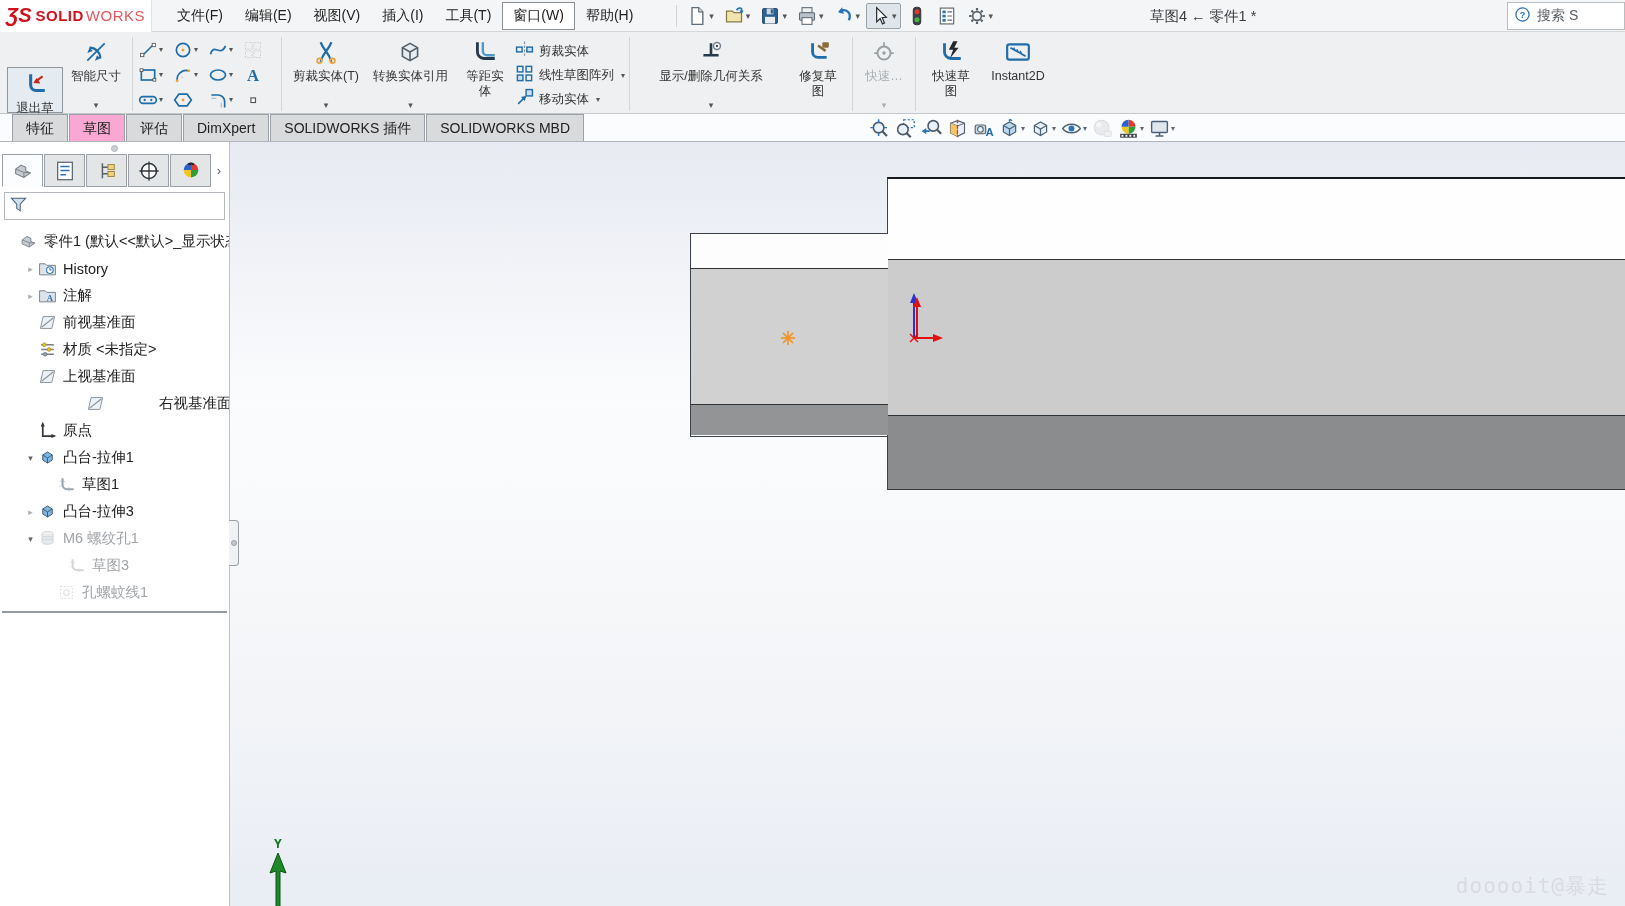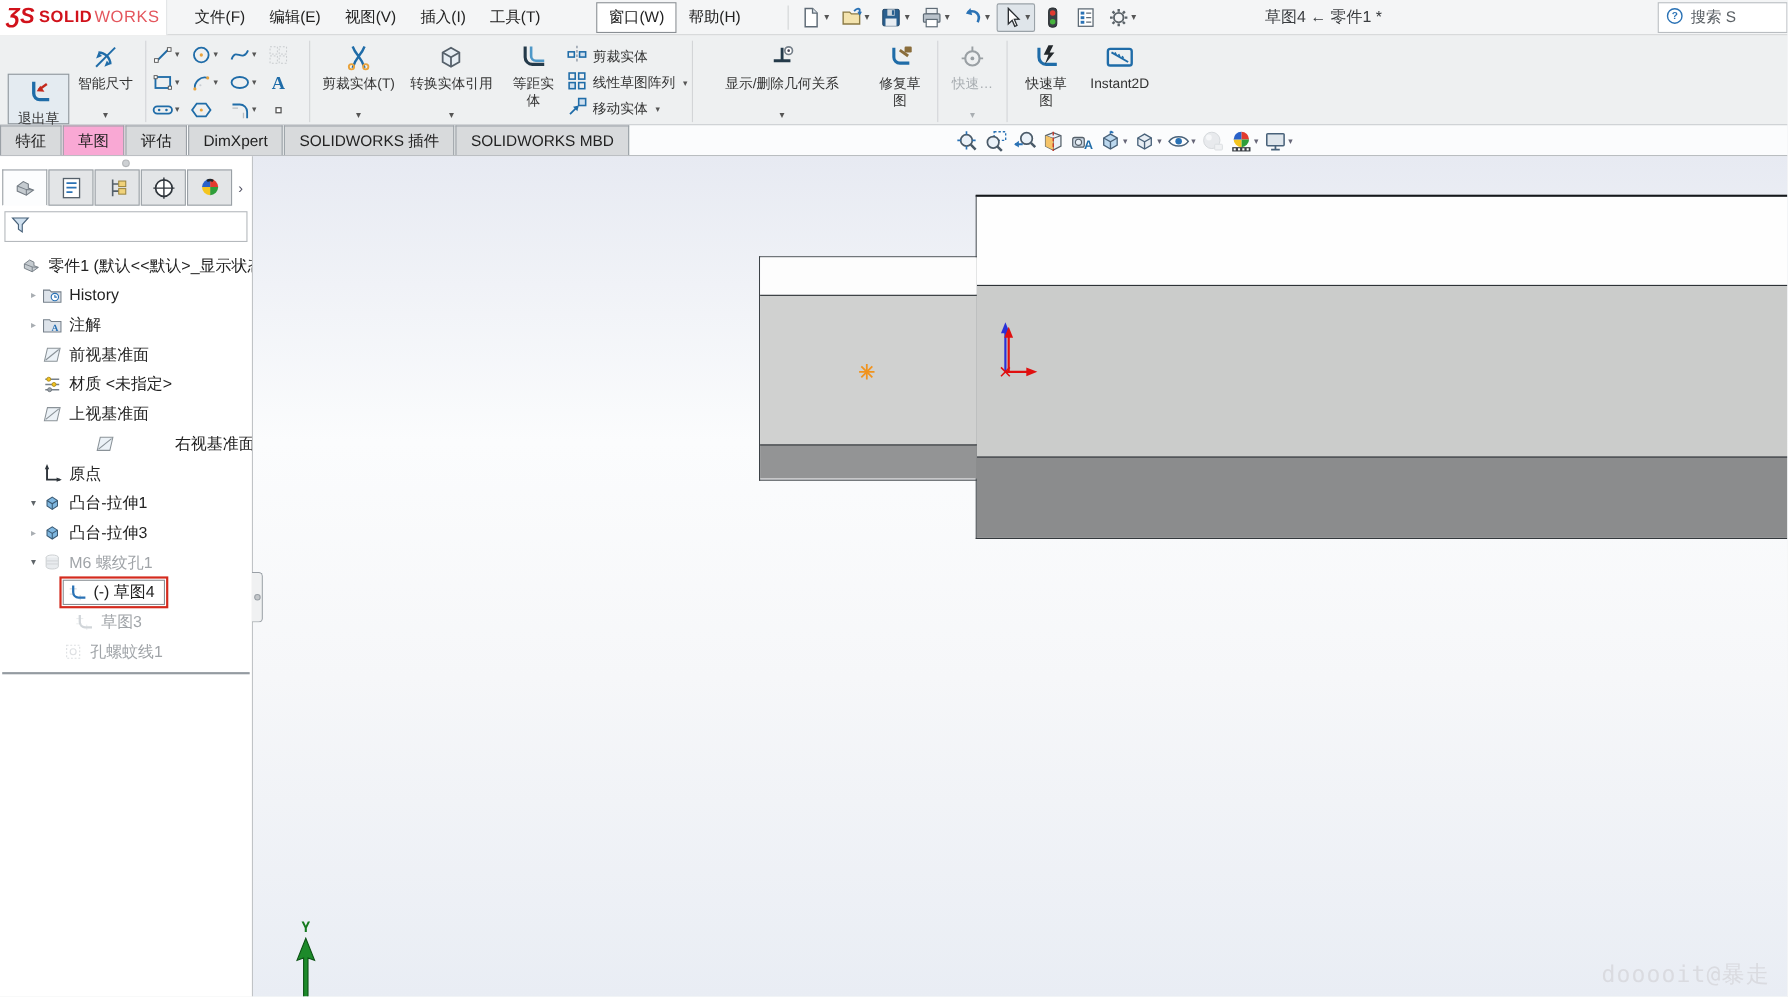--- a/index.html
+++ b/index.html
@@ -10,21 +10,21 @@
   
   .titlebar { height:32px; background:#f4f5f6; border-bottom:1px solid #d5d7d9;
     display:flex; align-items:center; position:relative; flex:0 0 32px; }
   .logo { width:152px; height:32px; background:#fff; display:flex; align-items:center;
     justify-content:center; gap:2px; border-right:1px solid #e2e4e6; }
   .logo-3s { color:#d1121b; font-weight:bold; font-style:italic; font-size:20px; margin-right:2px; }
   .logo-solid { color:#d1121b; font-weight:bold; font-size:15px; letter-spacing:.5px; }
   .logo-works { color:#e4575e; font-size:15px; letter-spacing:.5px; }
   .menus { display:flex; align-items:center; margin-left:14px; }
   .menu-item { padding:4px 10px; cursor:default; border:1px solid transparent; }
-  .menu-item.active { border:1px solid #8a8f94; background:#fff;margin-left:40px; }
+  .menu-item.active { border:1px solid #8a8f94; background:#fff; }
   .pinbtn { margin:0 10px 0 16px; display:inline-flex; }
   .vdiv { width:1px; height:22px; background:#d2d4d6; margin:0 6px; }
   .qa { display:flex; align-items:center; gap:2px; }
   .qa-btn { display:inline-flex; align-items:center; padding:2px 3px; border:1px solid transparent; border-radius:2px; }
   .qa-btn svg { width:20px; height:20px; }
   .qa-btn .dd { font-style:normal; font-size:9px; color:#555; margin-left:2px; }
   .qa-btn.active { background:#dfe5ea; border-color:#9aa2a8; }
   .doc-title { position:absolute; left:1150px; top:0; height:32px; line-height:32px;
     font-size:14.5px; color:#3a3d40; }
   .search { position:absolute; right:0; top:2px; width:118px; height:28px; background:#fff;
@@ -51,21 +51,21 @@
   .ent-cell .dd { font-style:normal; font-size:8px; color:#555; margin-left:1px; }
   .stack { display:flex; flex-direction:column; justify-content:flex-start; padding-top:4px; }
   .srow { display:flex; align-items:center; height:24px; gap:5px; }
   .srow svg { width:19px; height:19px; }
   .srow .lbl { font-size:12.5px; color:#333; white-space:nowrap; }
   .srow .dd { font-style:normal; font-size:8px; color:#555; margin-left:2px; }
 
   
   .tabrow { height:28px; background:#fbfcfd; border-bottom:1px solid #b2b6ba;
     display:flex; align-items:flex-end; position:relative; flex:0 0 28px; }
-  .tabs-wrap { display:flex; align-items:flex-end; padding-left:0; }
+  .tabs-wrap { display:flex; align-items:flex-end; padding-left:12px; }
   .tab { padding:0 13px; height:27px; line-height:26px; background:#d8dadc;
     border:1px solid #9aa0a6; border-bottom:none; margin-right:1px; font-size:14px; color:#222; }
   .tab.active { background:#f9a8d4; position:relative; z-index:2; }
   .headsup { position:absolute; left:868px; top:3px; display:flex; align-items:center; gap:3px; }
   .hu-btn { display:inline-flex; align-items:center; padding:1px; }
   .hu-btn svg { width:21px; height:21px; }
   .hu-btn .dd { font-style:normal; font-size:8px; color:#667; margin-left:1px; }
   .hu-btn.disabled { opacity:.55; }
 
   
@@ -658,46 +658,44 @@
             <span>原点</span>
           </div>
           <div class="trow" style="padding-left: 23px;">
             <span class="arr open">▾</span>
             <span class="ticon"><svg viewBox="0 0 24 24" xmlns="http://www.w3.org/2000/svg">
                 <path d="M6 8.8 L12 5 L18 8.8 V15.2 L12 19 L6 15.2 Z" fill="#7fb7e0" stroke="#3a5a74" stroke-width="1.2"></path>
                 <path d="M6 8.8 L12 12.6 L18 8.8 M12 12.6 V19" stroke="#3a5a74" stroke-width="1.2" fill="none"></path>
               </svg></span>
             <span>凸台-拉伸1</span>
           </div>
+          <div class="trow" style="padding-left: 42px;">
+            <span class="arr"></span>
+            <span class="ticon"><svg viewBox="0 0 24 24" xmlns="http://www.w3.org/2000/svg">
+                <path d="M3 8 H11 M3 14 H9 M15 15 V21" stroke="#c9ced3" stroke-width="1"></path>
+                <path d="M7 4 V12 A6 6 0 0 0 13 18 H21" stroke="#9aa4ac" stroke-width="2.6" fill="none"></path>
+              </svg></span>
+            <span>草图1</span>
+          </div>
           <div class="trow" style="padding-left: 23px;">
             <span class="arr">▸</span>
             <span class="ticon"><svg viewBox="0 0 24 24" xmlns="http://www.w3.org/2000/svg">
                 <path d="M6 8.8 L12 5 L18 8.8 V15.2 L12 19 L6 15.2 Z" fill="#7fb7e0" stroke="#3a5a74" stroke-width="1.2"></path>
                 <path d="M6 8.8 L12 12.6 L18 8.8 M12 12.6 V19" stroke="#3a5a74" stroke-width="1.2" fill="none"></path>
               </svg></span>
             <span>凸台-拉伸3</span>
           </div>
           <div class="trow gray" style="padding-left: 23px;">
             <span class="arr open">▾</span>
             <span class="ticon"><svg viewBox="0 0 24 24" xmlns="http://www.w3.org/2000/svg">
                 <ellipse cx="12" cy="6" rx="7" ry="2.8" fill="#e4e8ec" stroke="#8a9298" stroke-width="1.1"></ellipse>
                 <path d="M5 6 V16.5 A7 2.8 0 0 0 19 16.5 V6" fill="#ced4da" stroke="#8a9298" stroke-width="1.1"></path>
                 <path d="M5.5 10 H18.5 M5.5 13.5 H18.5" stroke="#8a9298" stroke-width=".9"></path>
               </svg></span>
             <span>M6 螺纹孔1</span>
-          </div>
-          <div class="trow" style="padding-left: 42px;">
-            <span class="arr"></span>
-            <span class="selbox">
-              <span class="ticon"><svg viewBox="0 0 24 24" xmlns="http://www.w3.org/2000/svg">
-                  <path d="M3 8 H11 M3 14 H9 M15 15 V21" stroke="#c9ced3" stroke-width="1"></path>
-                  <path d="M7 4 V12 A6 6 0 0 0 13 18 H21" stroke="#2a72b5" stroke-width="2.6" fill="none"></path>
-                </svg></span>
-              <span>(-) 草图4</span>
-            </span>
           </div>
           <div class="trow gray" style="padding-left: 52px;">
             <span class="arr"></span>
             <span class="ticon"><svg viewBox="0 0 24 24" xmlns="http://www.w3.org/2000/svg">
                 <path d="M3 8 H11 M3 14 H9 M15 15 V21" stroke="#c9ced3" stroke-width="1"></path>
                 <path d="M7 4 V12 A6 6 0 0 0 13 18 H21" stroke="#9aa4ac" stroke-width="2.6" fill="none"></path>
               </svg></span>
             <span>草图3</span>
           </div>
           <div class="trow gray" style="padding-left: 42px;">

